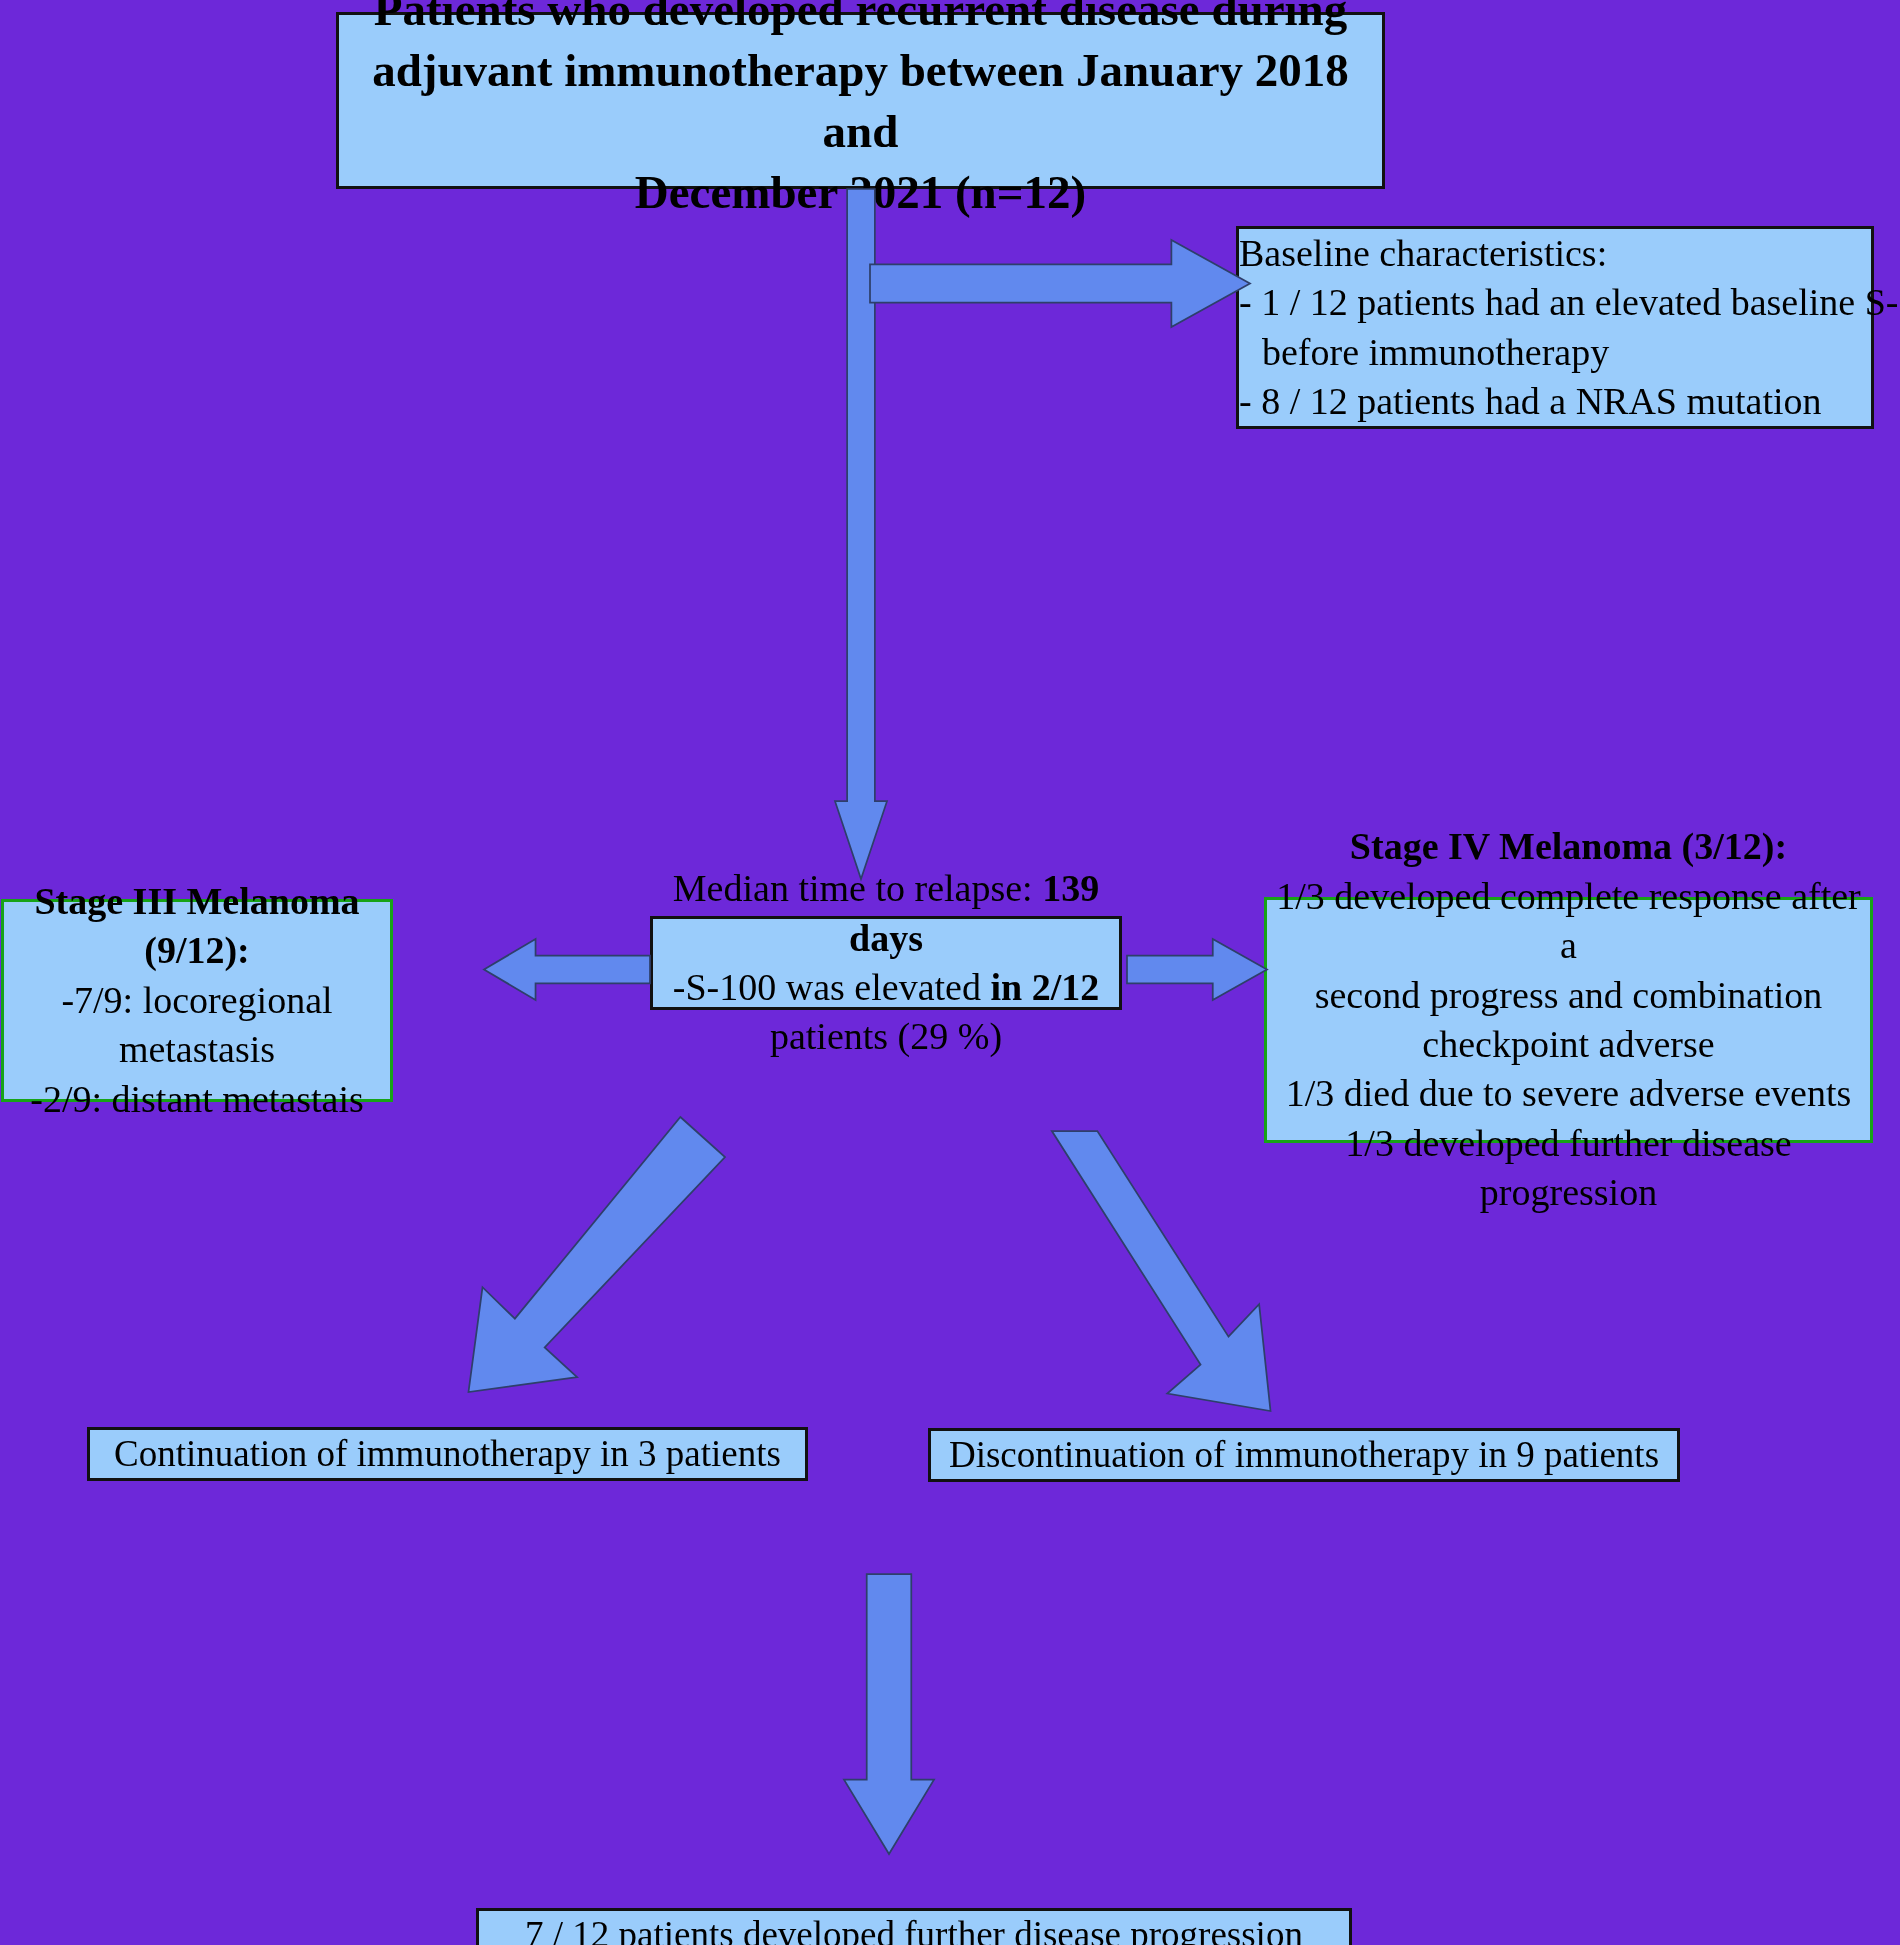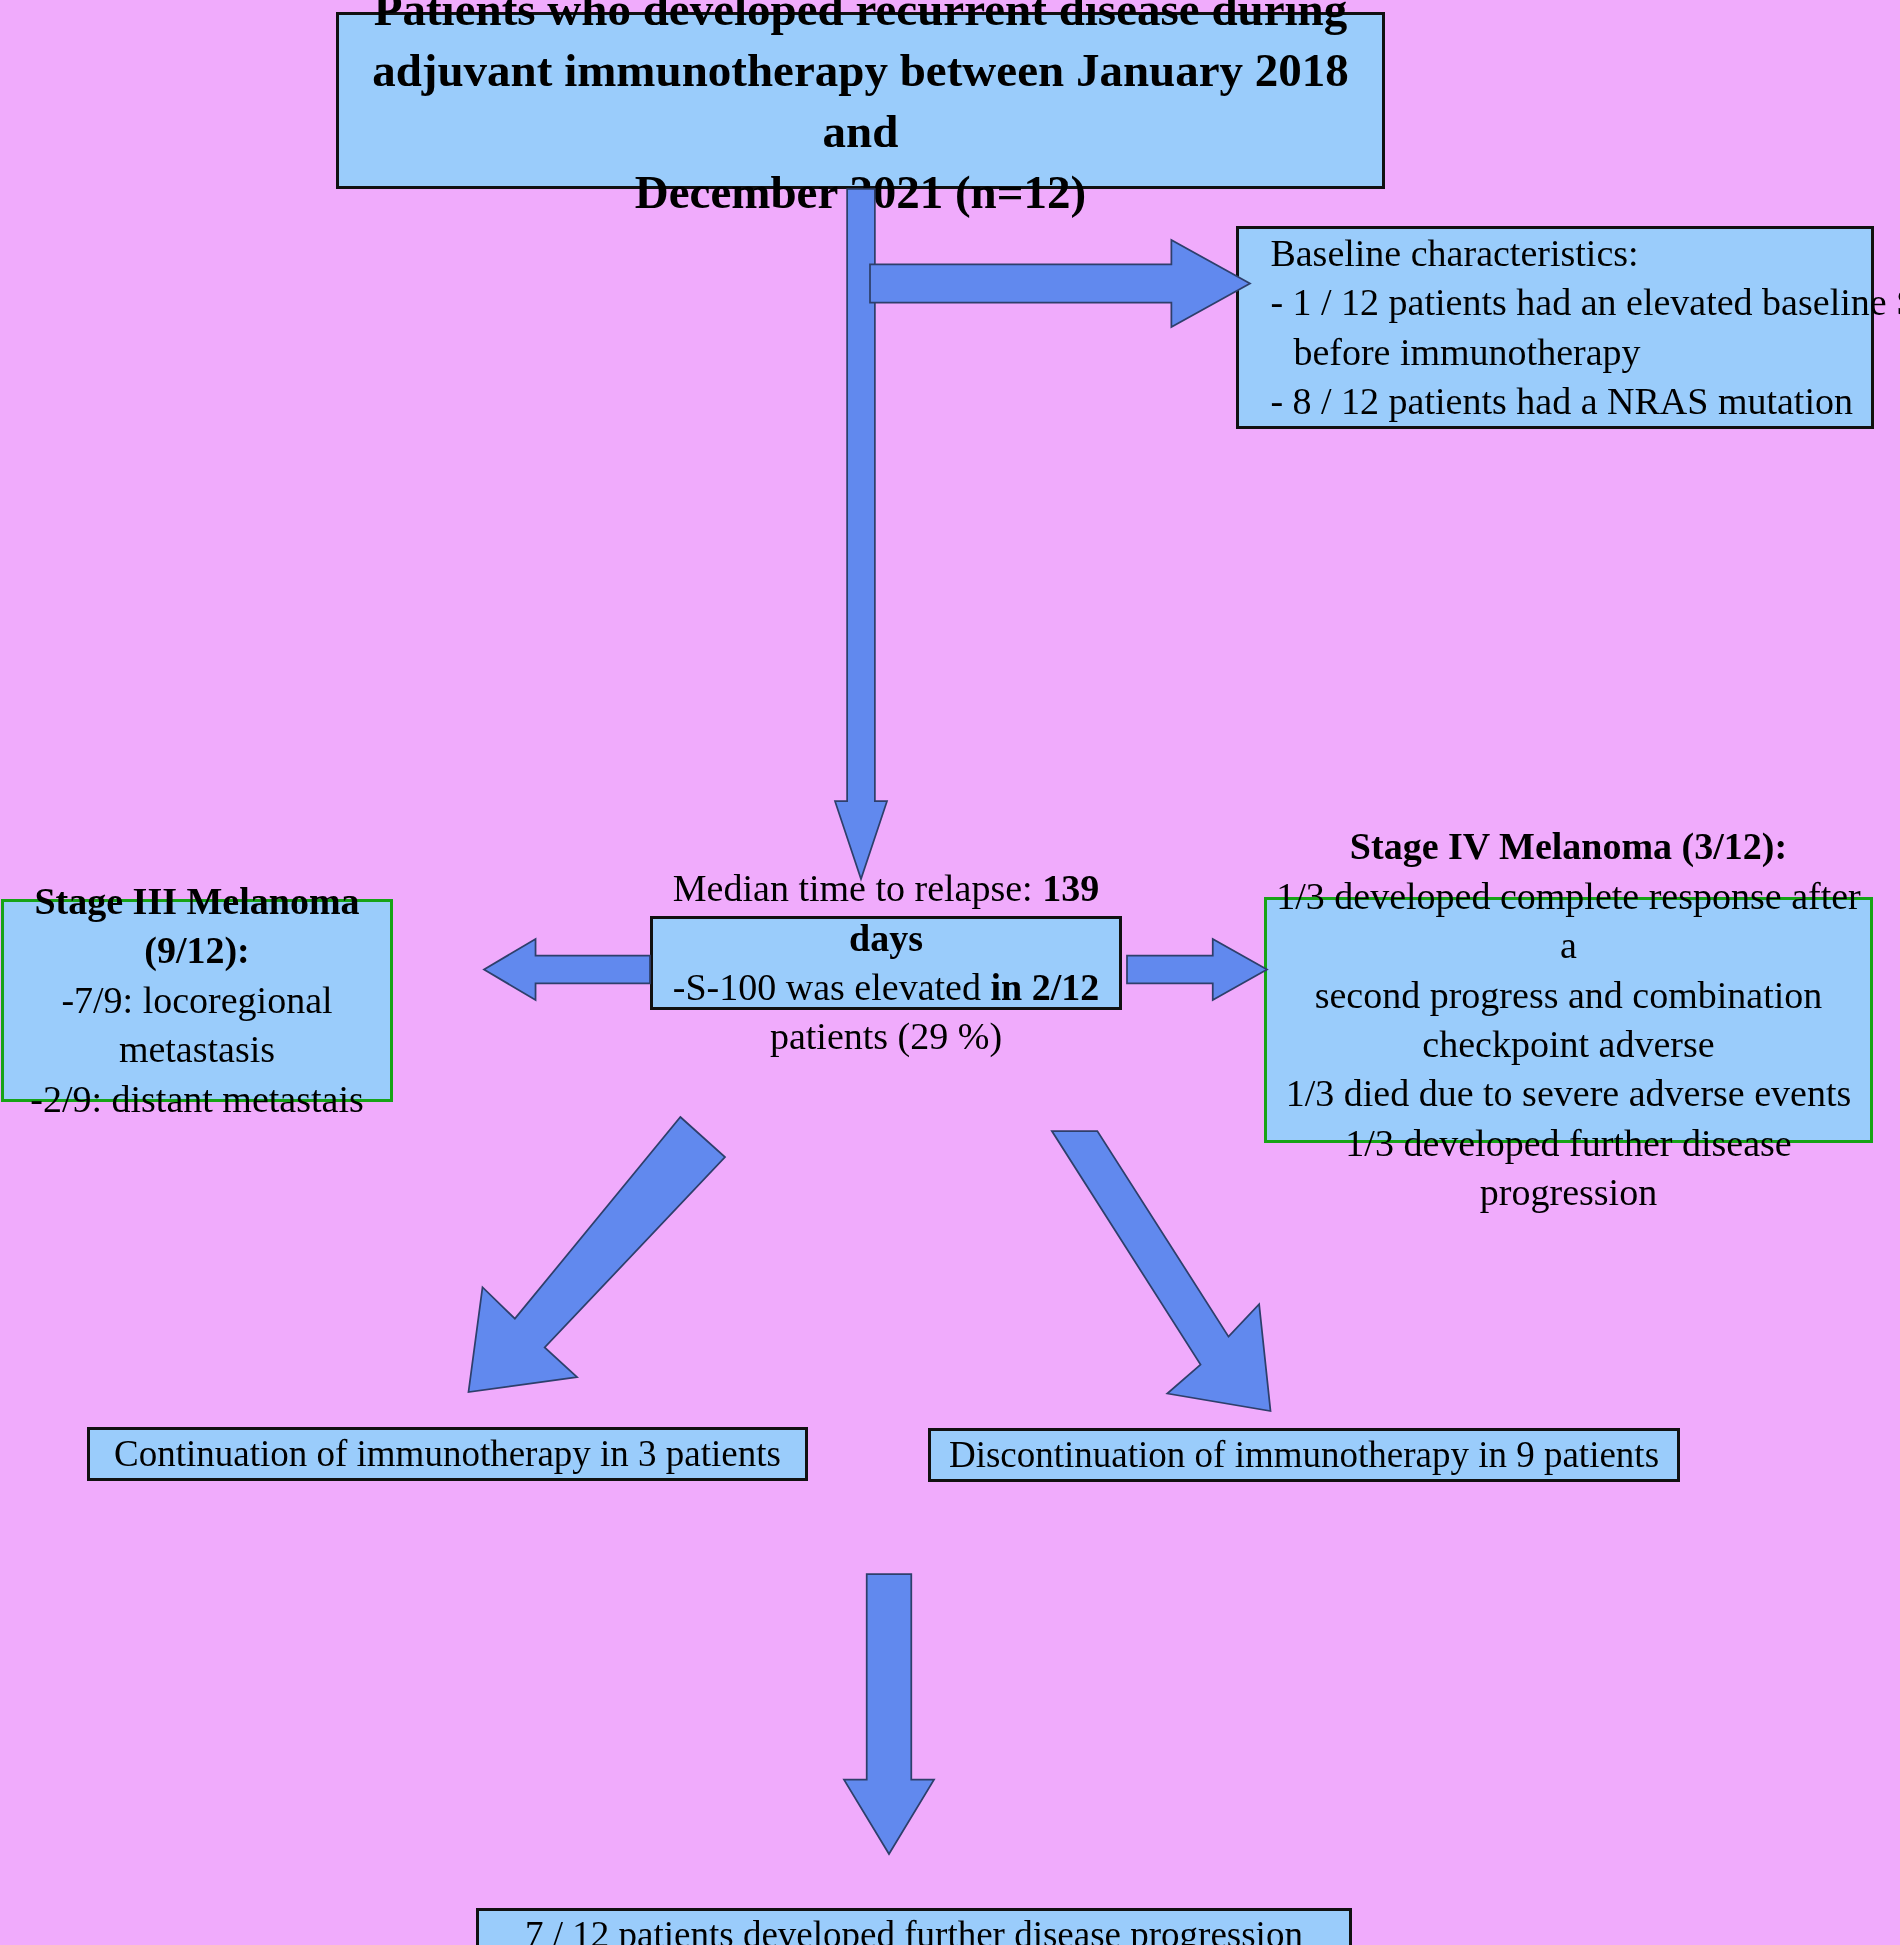--- a/index.html
+++ b/index.html
@@ -7,21 +7,21 @@
     padding: 0;
     background: #ffffff;
   }
   body {
     font-family: "Liberation Serif", "DejaVu Serif", serif;
   }
   #canvas {
     position: relative;
     width: 1901px;
     height: 1946px;
-    background: #f0abfc;
+    background: #6d28d9;
     overflow: hidden;
   }
   .box {
     position: absolute;
     background: #9ACCFB;
     box-sizing: border-box;
     display: flex;
     align-items: center;
     justify-content: center;
     text-align: center;
@@ -42,21 +42,21 @@
     font-weight: bold;
   }
 
   
   #root-box {
     left: 336px; top: 12.2px; width: 1049px; height: 177px;
     font-size: 47px; font-weight: bold;
   }
   #baseline-box {
     left: 1236px; top: 226px; width: 638px; height: 203px;
-    font-size: 38px; text-align: left; justify-content: flex-start; padding-left: 20px;
+    font-size: 38px; text-align: left; justify-content: center;
   }
   #baseline-box .box-inner { padding: 0 11.4px; text-align: left; }
   #baseline-box .bl-line { white-space: nowrap; }
   #baseline-box .bl-hang { padding-left: 23px; }
   #median-box {
     left: 650px; top: 916px; width: 472px; height: 94px;
     font-size: 38px;
   }
   #stage3-box {
     left: 1px; top: 899px; width: 392px; height: 203px;

